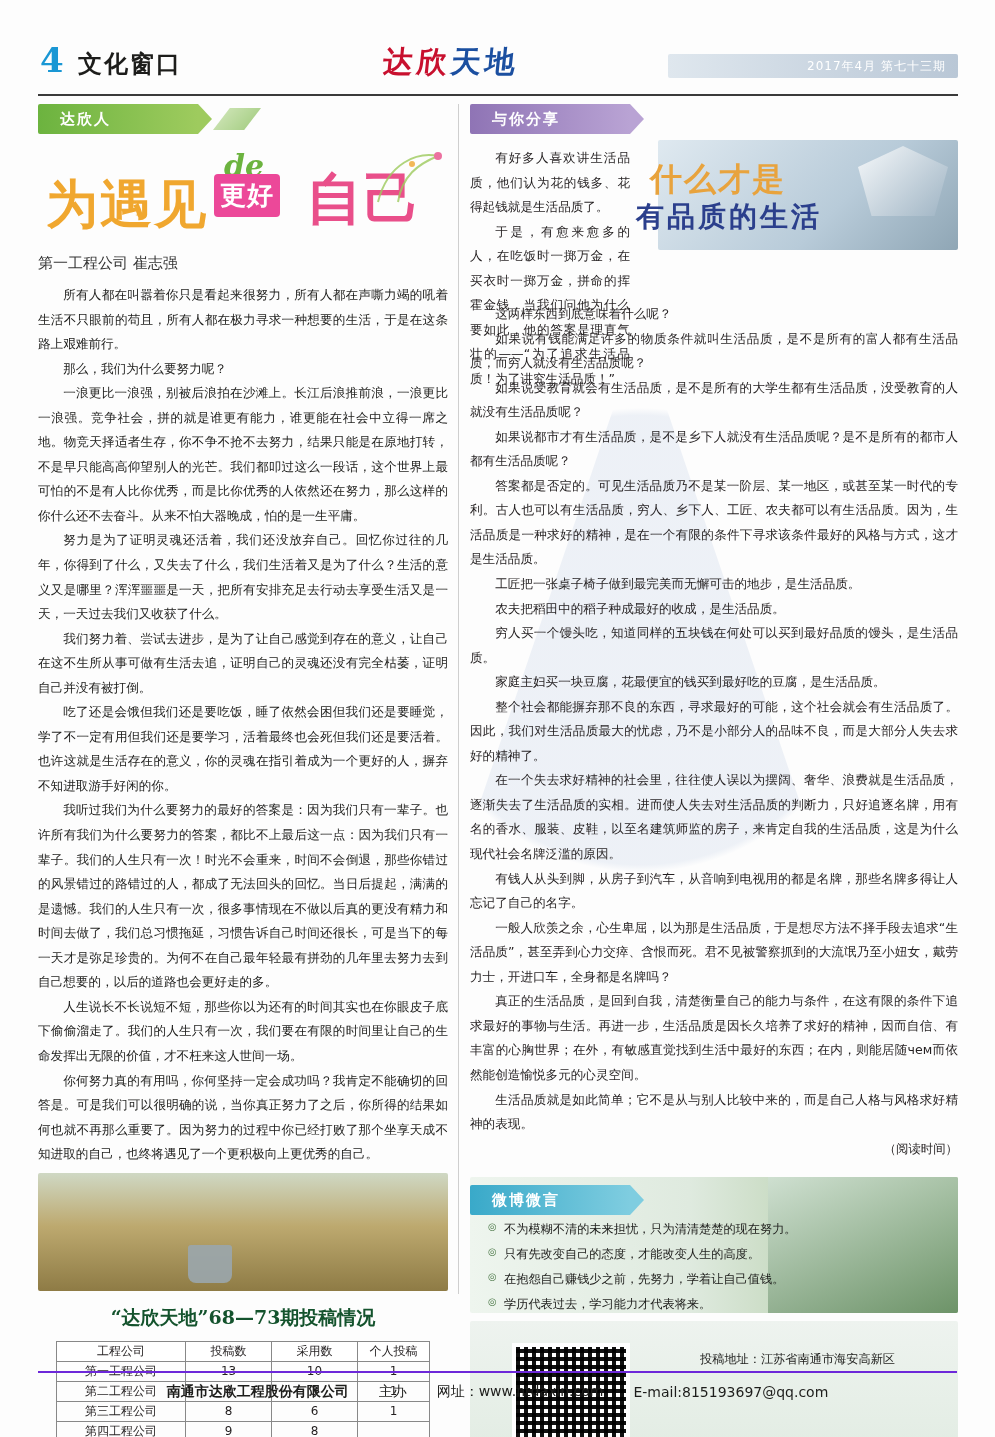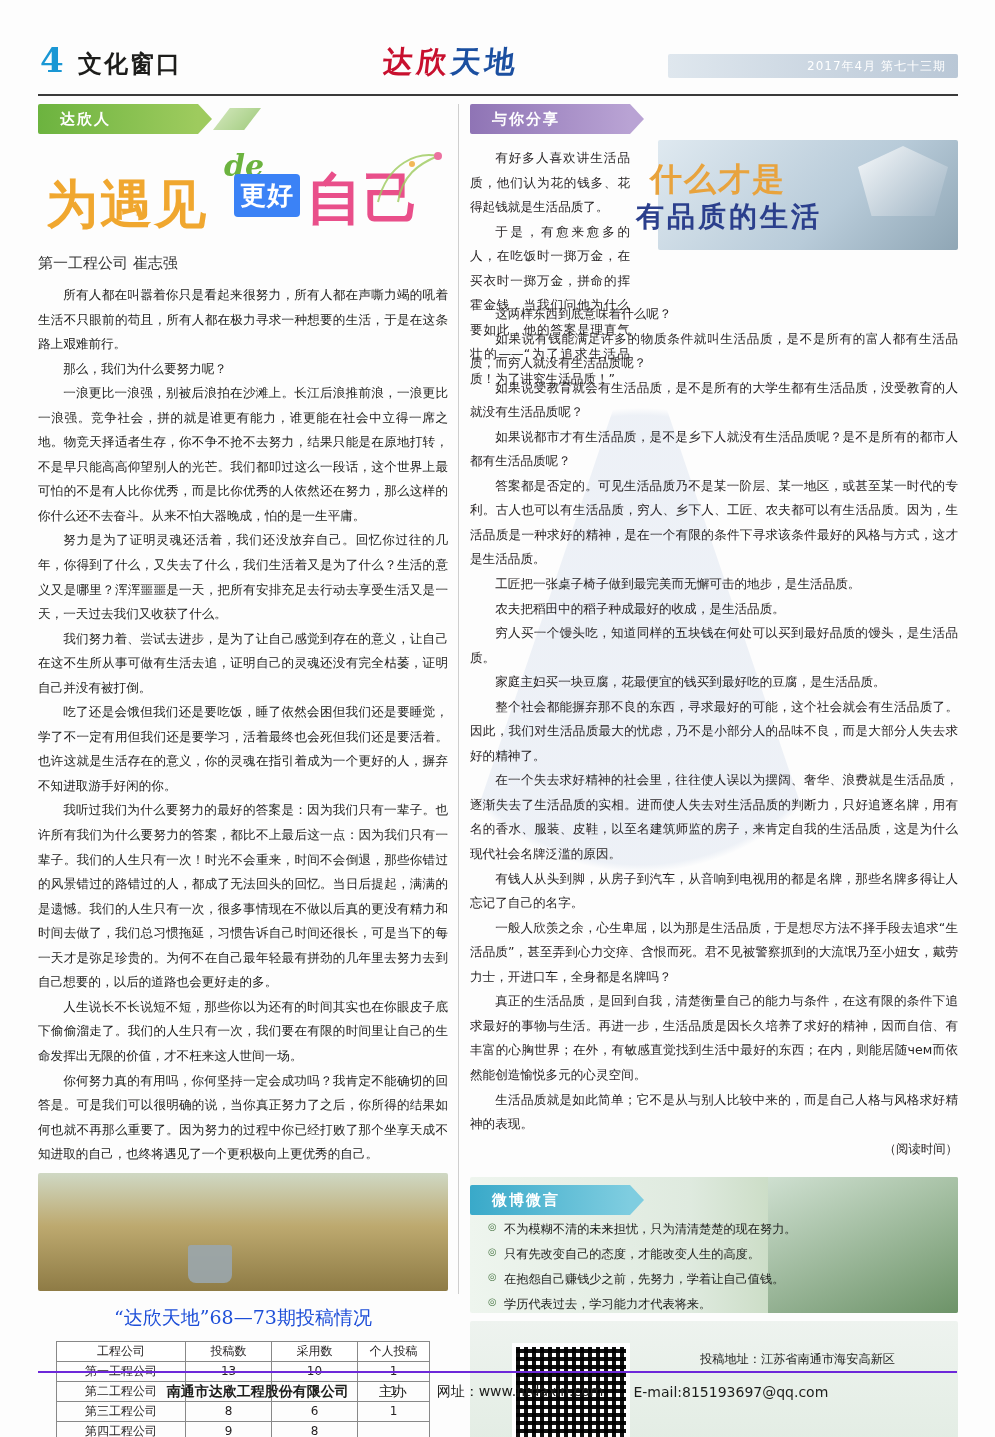--- a/index.html
+++ b/index.html
@@ -90,24 +90,23 @@
     font-family:"DejaVu Serif","Liberation Serif",serif;
     letter-spacing:2px;
   }
   .hl-de{
     position:absolute;left:186px;top:8px;
     font-size:30px;font-style:italic;font-weight:bold;color:#6cb33f;
     font-family:"DejaVu Serif","Liberation Serif",serif;
   }
   .hl-box{
     position:absolute;left:176px;top:34px;
-    background:#3b82f6;color:#fff;font-size:26px;font-weight:bold;
+    background:#ec4899;color:#fff;font-size:26px;font-weight:bold;
     padding:4px 6px;border-radius:4px;letter-spacing:1px;
     font-family:"DejaVu Serif","Liberation Serif",serif;
-    margin-left:20px;
   }
   .hl-2{
     position:absolute;left:268px;top:22px;
     font-size:56px;font-weight:bold;color:#e94f8a;
     font-family:"DejaVu Serif","Liberation Serif",serif;
     letter-spacing:2px;
   }
   .hl-swirl{
     position:absolute;left:330px;top:2px;width:80px;height:70px;
     opacity:.8;
@@ -126,23 +125,23 @@
     background:linear-gradient(to bottom,#cfd8c4 0%,#bda96f 45%,#8e7b45 100%);
     border-radius:2px;overflow:hidden;
   }
   .left-photo .bucket{
     position:absolute;left:150px;bottom:8px;width:44px;height:38px;
     background:#9aa6ad;border-radius:3px 3px 8px 8px;opacity:.9;
   }
 
   
   .table-title{
-    text-align:center;font-size:19px;font-weight:normal;
-    font-family:"DejaVu Serif","Liberation Serif",serif;
-    margin:14px 0 10px 0;color:#1d4ed8;
+    text-align:center;font-size:19px;font-weight:bold;
+    font-family:"DejaVu Serif","Liberation Serif",serif;
+    margin:14px 0 10px 0;color:#14532d;
   }
   table.stat{
     width:374px;margin:0 auto;border-collapse:collapse;
     font-size:12px;
   }
   table.stat td,table.stat th{
     border:1px solid #888;height:19px;text-align:center;
     font-weight:normal;padding:0;
   }
   table.stat thead td{background:#ffffff;}

